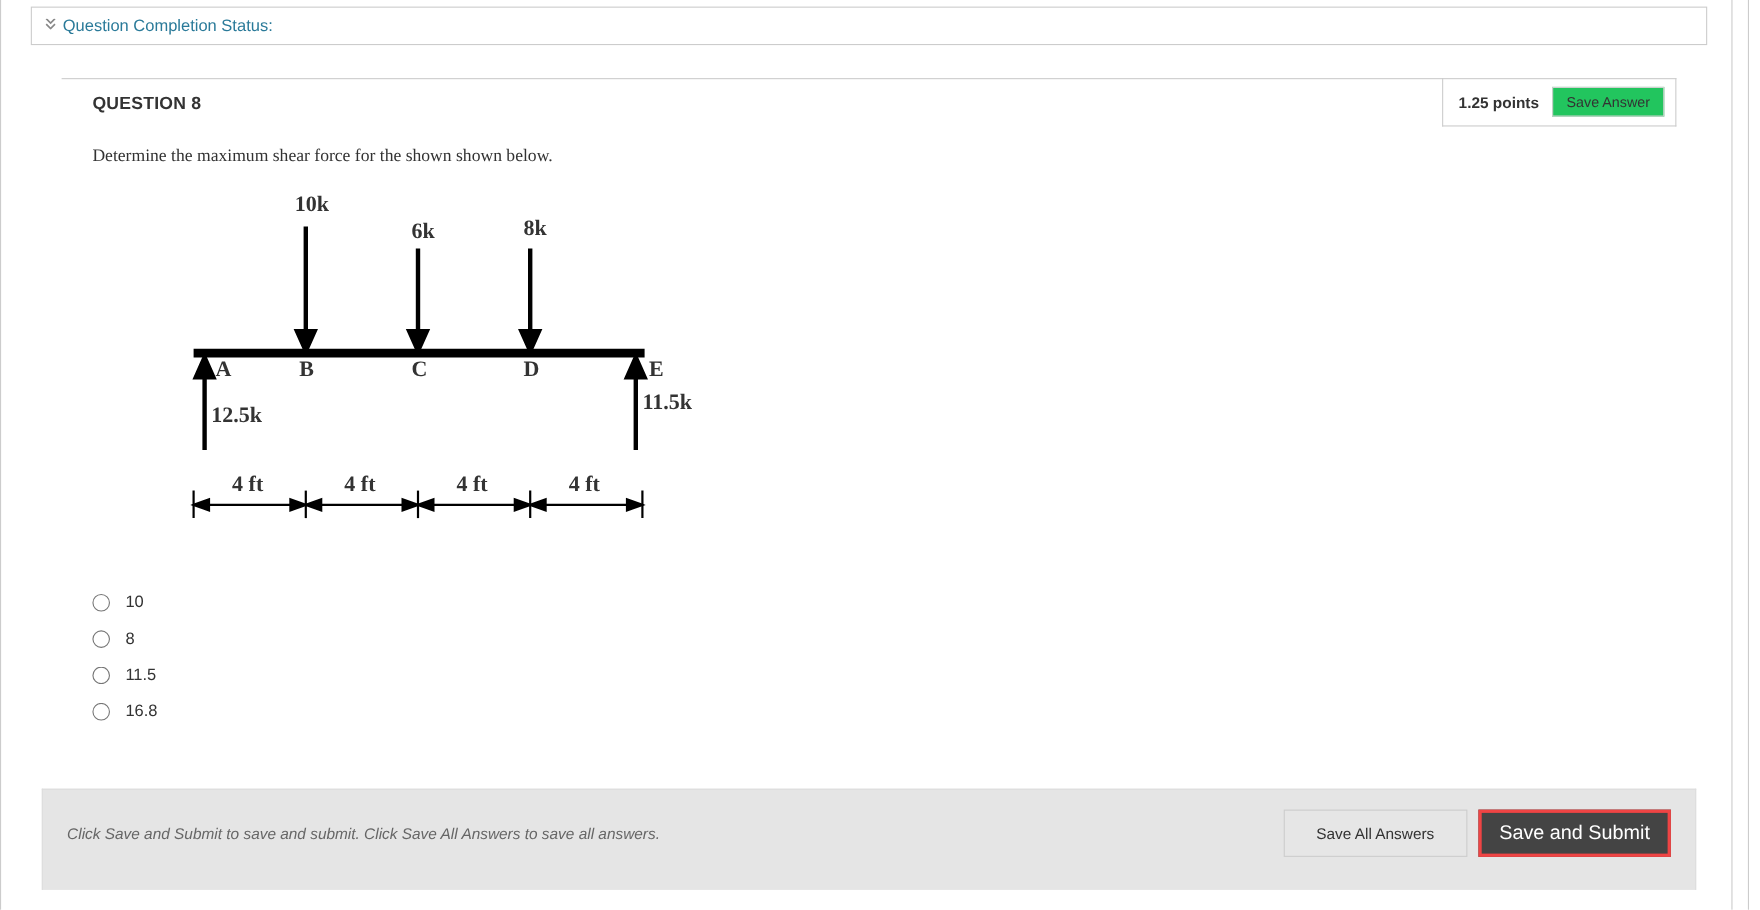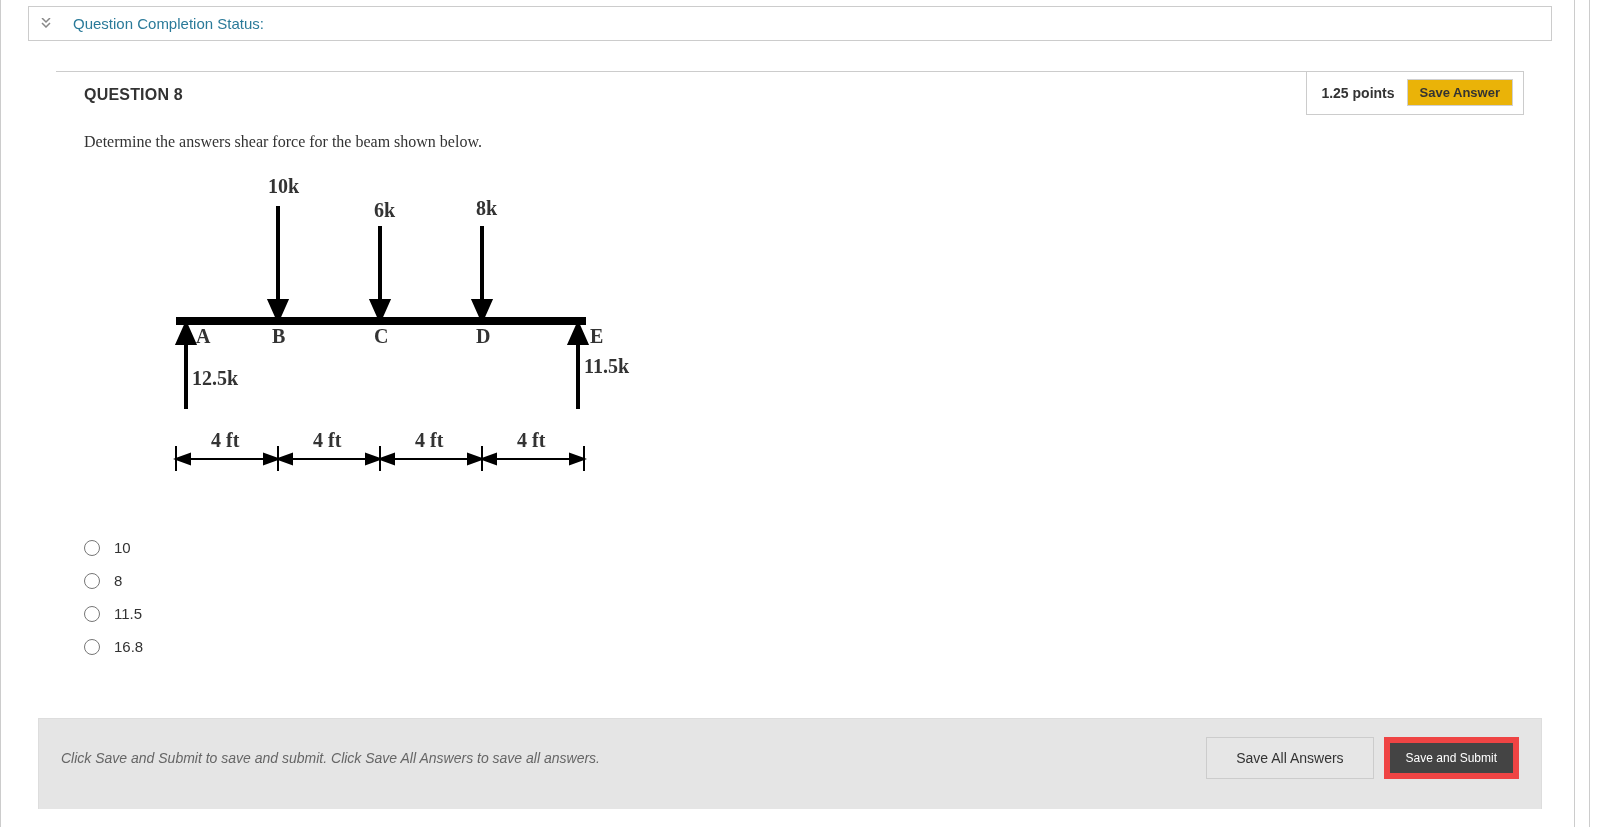--- a/index.html
+++ b/index.html
@@ -17,21 +17,21 @@
   .outer-border-right { position: absolute; right: 0; top: 0; bottom: 0; width: 26px; border-left: 1px solid #ccc; }
   .outer-border-right2 { position: absolute; right: 10px; top: 0; bottom: 0; width: 1px; background: #ccc; }
   .main { position: absolute; left: 8px; right: 28px; top: 0; bottom: 0; }
 
   .status-bar {
     border: 1px solid #ccc;
     margin: 6px 20px 0 20px;
     padding: 8px 12px;
     display: flex;
     align-items: center;
-    gap: 22px;
+    gap: 6px;
     color: #2a7a99;
     font-size: 15px;
   }
   .status-bar .chev {
     font-size: 11px;
     color: #888;
     line-height: 1;
   }
 
   .content-rule {
@@ -61,27 +61,26 @@
     border-top: none;
     display: flex;
     align-items: center;
     gap: 12px;
     padding: 8px 10px 8px 14px;
     font-size: 14px;
     margin-top: -15px;
   }
   .points-box .pts { font-weight: 700; }
   .save-answer-btn {
-    background: #eab308;
+    background: #22c55e;
     border: 1px solid #d0d0d0;
     padding: 5px 12px;
     font-size: 13px;
     cursor: pointer;
     color: #333;
-    font-weight: bold;
   }
 
   .prompt {
     font-family: Georgia, 'Times New Roman', serif;
     font-size: 16px;
     padding-left: 28px;
     margin-bottom: 16px;
   }
 
   .figure {
@@ -131,23 +130,23 @@
     background: #e6e6e6;
     border: 1px solid #ccc;
     padding: 8px 29px;
     font-size: 14px;
     cursor: pointer;
     color: #333;
   }
   .btn-primary {
     background: #444;
     color: #fff;
-    border: 6px solid #ef4444;
+    border: 3px solid #ef4444;
     padding: 8px 16px;
-    font-size: 12px;
+    font-size: 18px;
     cursor: pointer;
   }
 </style>
 </head>
 <body>
 
 <div class="outer-border-left"></div>
 <div class="outer-border-right"></div>
 <div class="outer-border-right2"></div>
 
@@ -166,21 +165,21 @@
 
   <div class="question-block">
     <div class="q-header">
       <div class="q-title">QUESTION 8</div>
       <div class="points-box">
         <span class="pts">1.25 points</span>
         <button class="save-answer-btn">Save Answer</button>
       </div>
     </div>
 
-    <div class="prompt">Determine the answers shear force for the beam shown below.</div>
+    <div class="prompt">Determine the maximum shear force for the shown shown below.</div>
 
     <div class="figure">
       <svg width="520" height="320" viewBox="0 0 520 320">
 
         <line x1="60" y1="150" x2="470" y2="150" stroke="#000" stroke-width="8"></line>
 
         <g stroke="#000" stroke-width="4" fill="#000">
           <line x1="162" y1="35" x2="162" y2="135"></line>
             <polygon points="162,148 154,130 170,130"></polygon>
           <line x1="264" y1="55" x2="264" y2="135"></line>

